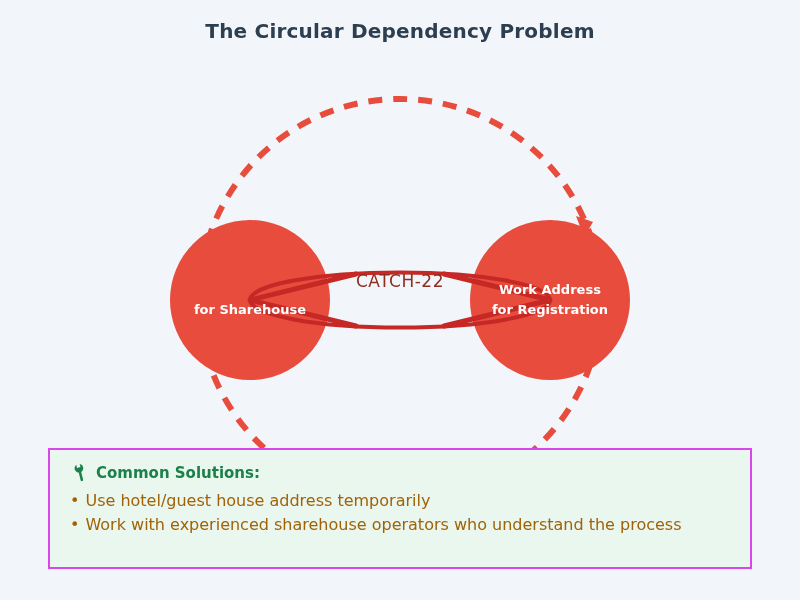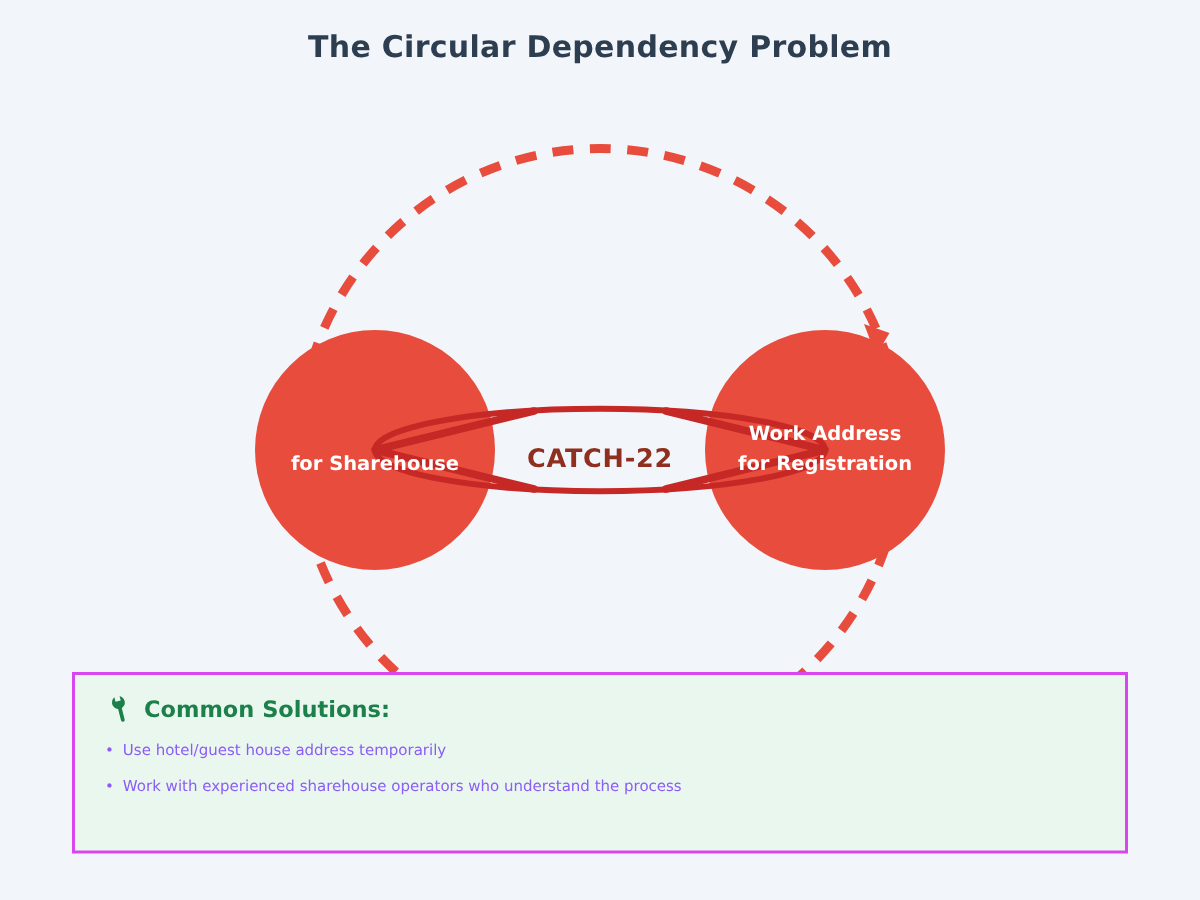--- a/index.html
+++ b/index.html
@@ -15,36 +15,36 @@
   }
   .svg-layer{position:absolute;left:0;top:0;width:800px;height:600px;}
   .circle-label{
     position:absolute;width:160px;top:280px;
     text-align:center;color:#ffffff;font-weight:bold;
     font-size:13px;line-height:20px;
   }
   .circle-label.left{left:170px;}
   .circle-label.right{left:470px;}
   .catch-label{
-    position:absolute;left:0;top:296px;width:100%;
-    text-align:center;font-size:17px;font-weight:bold;color:#8e2f20;
+    position:absolute;left:0;top:271px;width:100%;
+    text-align:center;font-size:17px;font-weight:normal;color:#8e2f20;
     letter-spacing:0.5px;
   }
   .solutions-box{
     position:absolute;left:48px;top:448px;width:700px;height:117px;
     background:#e9f7ef;border:2px solid #d946ef;box-sizing:content-box;
   }
   .sol-header{
     display:flex;align-items:center;gap:9px;
     margin:13px 0 0 22px;
     font-size:15px;font-weight:bold;color:#1b8049;
   }
   .sol-items{margin:7px 0 0 20px;}
   .sol-item{
-    font-size:10px;color:#8b5cf6;line-height:24px;white-space:nowrap;
+    font-size:16px;color:#a16207;line-height:24px;white-space:nowrap;
   }
   .bullet{margin-right:6px;}
   .wrench{width:15px;height:19px;flex:0 0 auto;}
 </style>
 </head>
 <body>
 
 <div class="stage">
 
   <svg class="svg-layer" viewBox="0 0 800 600" xmlns="http://www.w3.org/2000/svg">

